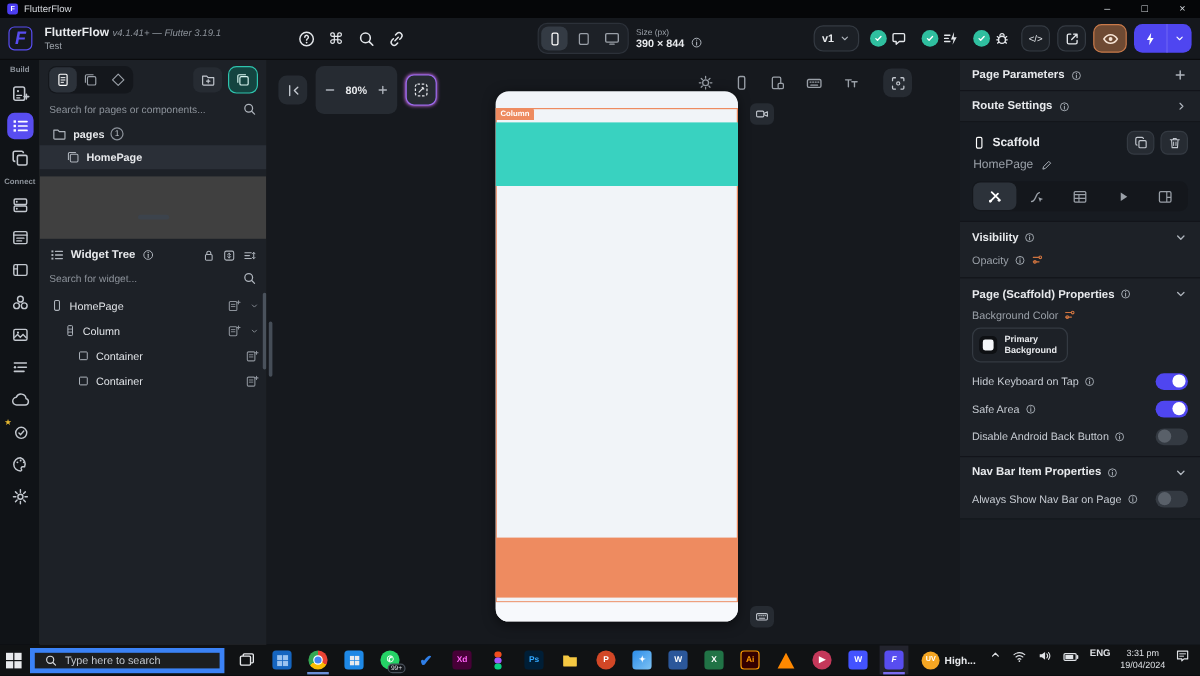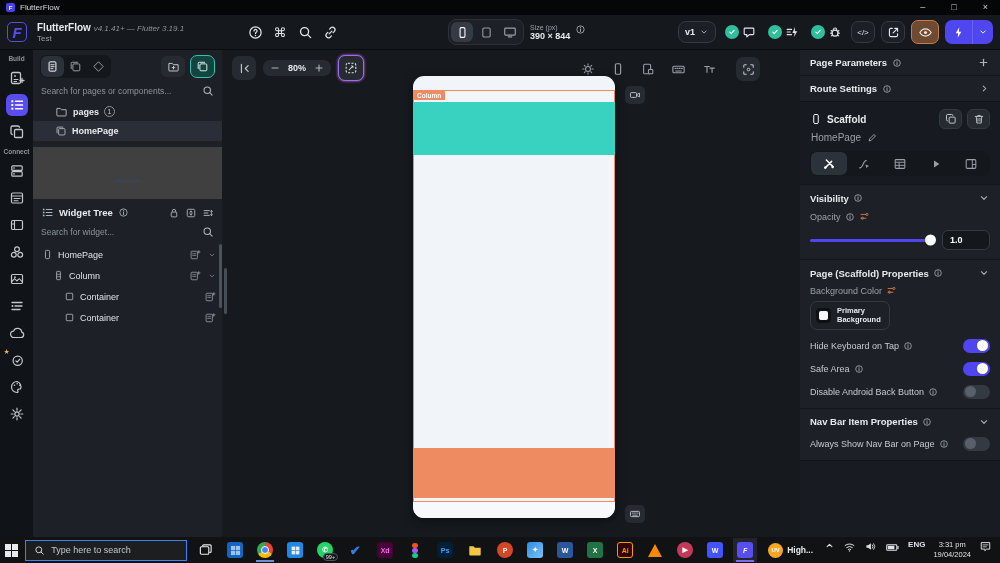--- a/index.html
+++ b/index.html
@@ -21,21 +21,21 @@
   .header { height:35px; background:#15181d; border-bottom:1px solid #0a0b0d; position:relative; display:flex; align-items:center; }
   .fflogo { width:20px; height:20px; margin:0 10px 0 7px; color:#584df0; font-weight:bold; font-size:15px; font-style:italic; display:flex; align-items:center; justify-content:center; border:1.5px solid #584df0; border-radius:5px; }
   .htitle .l1 { font-size:10px; font-weight:bold; }
   .htitle .l1 .ver { font-weight:normal; color:#8d939b; font-size:8px; font-style:italic; }
   .htitle .l2 { font-size:8px; color:#9aa0a8; margin-top:1px; }
   .hicons { position:absolute; left:246px; display:flex; gap:7px; }
   .hicon { width:18px; height:18px; display:flex; align-items:center; justify-content:center; color:#e3e6ea; }
   .devgroup { position:absolute; left:448px; display:flex; align-items:center; background:#1d2127; border:1px solid #2c3139; border-radius:8px; padding:2px; gap:2px; }
   .devbtn { width:22px; height:20px; display:flex; align-items:center; justify-content:center; color:#9aa0a8; border-radius:6px; }
   .devbtn.sel { background:#343b44; color:#fff; }
-  .sizebox { position:absolute; left:530px; display:flex; align-items:flex-start; gap:5px; }
+  .sizebox { position:absolute; left:530px; display:flex; align-items:flex-end; gap:5px; }
   .sizebox .sl { font-size:7px; color:#9aa0a8; }
   .sizebox .sv { font-size:9px; font-weight:bold; }
   .hright { position:absolute; right:7px; display:flex; align-items:center; gap:6px; }
   .pill { height:22px; border:1px solid #343a42; border-radius:8px; display:flex; align-items:center; padding:0 6px; gap:4px; background:#1c2026; }
   .statusgrp { display:flex; align-items:center; gap:3px; padding:0 3px; }
   .chk { width:14px; height:14px; border-radius:50%; background:#2fbf9f; display:flex; align-items:center; justify-content:center; }
   .sqbtn { width:24px; height:22px; border:1px solid #343a42; border-radius:7px; background:#1c2026; display:flex; align-items:center; justify-content:center; color:#e3e6ea; font-size:8px; }
   .eyebtn { width:28px; height:24px; border:1.5px solid #c97a4a; border-radius:7px; background:#6e4a33; display:flex; align-items:center; justify-content:center; color:#f5e3d4; }
   .runbtn { height:24px; border-radius:7px; background:#4f46f0; display:flex; align-items:center; color:#fff; overflow:hidden; }
   .runbtn .seg1 { padding:0 7px; display:flex; align-items:center; height:100%; }
@@ -56,21 +56,21 @@
   .lp-pages { background:#1d2127; padding-bottom:6px; }
   .lp-top { display:flex; align-items:center; padding:5px 7px 4px; gap:5px; }
   .seg { display:flex; background:#14171c; border-radius:7px; padding:1px; }
   .segbtn { width:23px; height:21px; display:flex; align-items:center; justify-content:center; color:#9aa0a8; border-radius:6px; }
   .segbtn.sel { background:#2c323a; color:#fff; }
   .tinybtn { width:24px; height:21px; background:#262b32; border-radius:6px; display:flex; align-items:center; justify-content:center; color:#c3c8cf; }
   .addpage { width:25px; height:23px; background:#144440; border:1.5px solid #2ec4ae; border-radius:7px; display:flex; align-items:center; justify-content:center; color:#d9f5f0; }
   .searchrow { display:flex; align-items:center; margin:3px 8px 5px; gap:4px; }
   .searchrow input { flex:1; background:transparent; border:none; outline:none; color:#cfd4da; font-size:8.5px; font-family:inherit; }
   .searchrow input::placeholder { color:#8d939b; }
-  .folder-row { display:flex; align-items:center; gap:5px; padding:3px 10px; font-size:9px; font-weight:bold;margin-left:12px; }
+  .folder-row { display:flex; align-items:center; gap:5px; padding:3px 10px; font-size:9px; font-weight:bold; }
   .cnt { width:11px; height:11px; border:1px solid #8d939b; border-radius:50%; font-size:7px; color:#c3c8cf; display:flex; align-items:center; justify-content:center; font-weight:normal; }
   .page-row { display:flex; align-items:center; gap:5px; padding:4px 10px 4px 22px; font-size:9px; font-weight:bold; background:#2a2f37; }
   .lp-mid { height:52px; position:relative; }
   .drag-handle { position:absolute; left:50%; top:32px; transform:translateX(-50%); width:26px; height:4px; border-radius:2px; background:#3c434c; }
   .lp-wt { background:#1d2127; flex:1; display:flex; flex-direction:column; }
   .wt-head { display:flex; align-items:center; gap:5px; padding:7px 8px 5px; }
   .wt-head .t { font-size:9.5px; font-weight:bold; }
   .wt-search { display:flex; align-items:center; margin:2px 8px 6px; gap:4px; }
   .wt-search input { flex:1; background:transparent; border:none; outline:none; color:#cfd4da; font-size:8.5px; font-family:inherit; }
   .wt-search input::placeholder { color:#8d939b; }
@@ -78,21 +78,21 @@
   .tnode { display:flex; align-items:center; gap:5px; height:21px; padding-right:6px; font-size:9px; color:#dfe2e6; }
   .tnode .nic { color:#aeb4bc; }
   .tnode .tr-ic { color:#8d939b; margin-left:2px; }
   .tree-scroll { position:absolute; right:0px; top:0px; width:3px; height:64px; background:#4a525c; border-radius:2px; }
 
   
   .canvas { flex:1; background:#16191e; position:relative; }
   .cv-scroll { position:absolute; left:2px; top:218px; width:3px; height:46px; background:#454d57; border-radius:2px; }
   .ctl { position:absolute; top:5px; left:10px; display:flex; align-items:center; gap:7px; }
   .cbtn { width:24px; height:24px; background:#262b32; border-radius:7px; display:flex; align-items:center; justify-content:center; color:#c3c8cf; }
-  .zoomgrp { height:16px; background:#262b32; border-radius:7px; display:flex; align-items:center; padding:0 6px; gap:7px; }
+  .zoomgrp { height:40px; background:#262b32; border-radius:7px; display:flex; align-items:center; padding:0 6px; gap:7px; }
   .zoomgrp .z { font-size:9px; font-weight:bold; }
   .magic { width:26px; height:26px; background:#262b32; border:1.5px solid #9a6cf0; box-shadow:0 0 3px #d06cf0; border-radius:7px; display:flex; align-items:center; justify-content:center; color:#e3e6ea; }
   .ctr { position:absolute; top:7px; right:40px; display:flex; align-items:center; gap:16px; color:#9aa0a8; }
   .frameset { width:24px; height:24px; background:#262b32; border-radius:7px; display:flex; align-items:center; justify-content:center; color:#c3c8cf; margin-left:4px; }
   .phone { position:absolute; left:191px; top:26px; width:202px; height:442px; background:#f1f4f8; border-radius:11px; box-shadow:0 2px 10px rgba(0,0,0,.5); overflow:hidden; }
   .ph-col-border { position:absolute; left:0; right:0; top:14px; bottom:16px; border:1.5px solid #ee8b60; }
   .ph-tag { position:absolute; left:0; top:14px; background:#ee8b60; color:#fff; font-size:6.5px; font-weight:bold; padding:1.5px 4px 1px; border-radius:0 2px 0 0; z-index:3; }
   .ph-teal { position:absolute; left:0; right:0; top:26px; height:53px; background:#39d2c0; }
   .ph-orange { position:absolute; left:0; right:0; top:372px; height:50px; background:#ee8b60; }
   .ph-bottom { position:absolute; left:0; right:0; bottom:0; height:16px; background:#f7f9fc; }
@@ -127,21 +127,21 @@
   .toggle .k { position:absolute; top:1.5px; width:11px; height:11px; border-radius:50%; background:#fff; right:2px; }
   .toggle.off { background:#343a42; }
   .toggle.off .k { left:2px; right:auto; background:#596069; }
   .cond { color:#d0743f; }
 
   
   .taskbar { height:26px; background:#101214; display:flex; align-items:center; padding:0 4px; gap:6px; }
   .startbtn { width:22px; height:22px; display:flex; align-items:center; justify-content:center; }
   .winlogo { display:grid; grid-template-columns:6px 6px; grid-template-rows:6px 6px; gap:1px; }
   .winlogo i { background:#e8eaed; }
-  .tsearch { width:225px; height:21px; background:#1c1e20; border:1px solid #3b82f6; display:flex; align-items:center; gap:6px; padding:0 8px; }
+  .tsearch { width:225px; height:21px; background:#1c1e20; border:4px solid #3b82f6; display:flex; align-items:center; gap:6px; padding:0 8px; }
   .tsearch input { flex:1; background:transparent; border:none; outline:none; color:#d6d9dd; font-size:9px; font-family:inherit; }
   .tsearch input::placeholder { color:#c3c8cf; }
   .tapp { width:24px; height:24px; display:flex; align-items:center; justify-content:center; position:relative; flex:none; }
   .tapp.active::after { content:""; position:absolute; bottom:0; left:3px; right:3px; height:2px; background:#6a8fd8; }
   .tapp.activep::after { content:""; position:absolute; bottom:0; left:3px; right:3px; height:2px; background:#7a6cf0; }
   .tapp.activep { background:#23242e; }
   .lic { width:16px; height:16px; border-radius:3px; display:flex; align-items:center; justify-content:center; font-size:7px; font-weight:bold; }
   .badge { position:absolute; right:-1px; bottom:1px; background:#15181d; border:1px solid #4a525c; color:#dfe2e6; font-size:5.5px; border-radius:6px; padding:0 2px; line-height:6px; height:8px; display:flex; align-items:center; }
   .chrome { width:16px; height:16px; border-radius:50%; background:conic-gradient(#ea4335 0 33%, #fbbc05 33% 66%, #34a853 66% 100%); position:relative; }
   .chrome::after { content:""; position:absolute; inset:4px; border-radius:50%; background:#4285f4; border:1.5px solid #fff; }
@@ -947,26 +947,20 @@
             <svg width="10" height="10" viewBox="0 0 16 16">
               <use href="#s-info"></use>
             </svg>
           </span>
         <span class="cond">
             <svg width="11" height="11" viewBox="0 0 16 16">
               <use href="#s-condval"></use>
             </svg>
           </span>
       </div>
-      <div class="sliderrow">
-        <div class="slider">
-            <div class="knob"></div>
-          </div>
-        <input class="valbox" value="1.0" style="">
-      </div>
     </div>
 
     <div class="sect">
       <div class="shead">
         <span class="t">Page (Scaffold) Properties</span>
         <span class="ic">
             <svg width="10" height="10" viewBox="0 0 16 16">
               <use href="#s-info"></use>
             </svg>
           </span>

